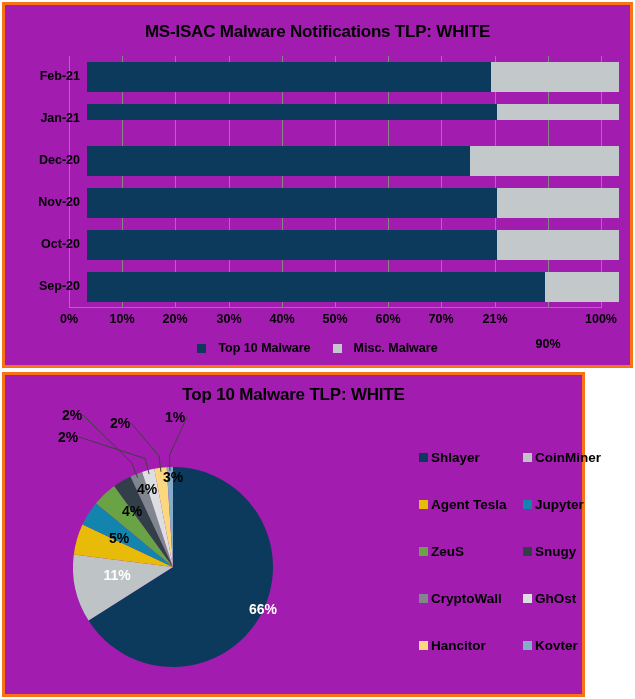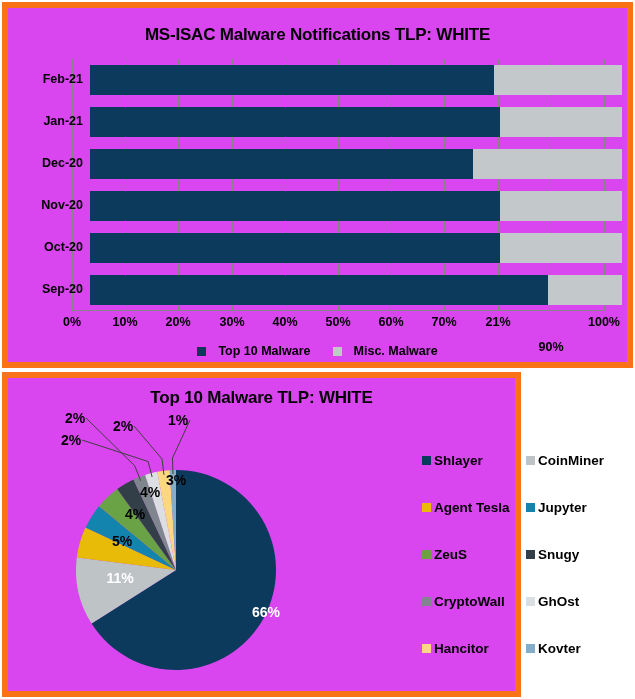--- a/index.html
+++ b/index.html
@@ -10,32 +10,32 @@
   body {
     width: 635px;
     height: 699px;
     font-family: "Liberation Sans", sans-serif;
     position: relative;
     overflow: hidden;
   }
   .panel {
     position: absolute;
     left: 2px;
-    background: #d946ef;
-    border: 6px solid #f97316;
+    background: #a21caf;
+    border: 3px solid #f97316;
     box-sizing: border-box;
   }
   #bar-panel {
     top: 2px;
     width: 631px;
     height: 366px;
   }
   #pie-panel {
     top: 372px;
-    width: 519px;
+    width: 583px;
     height: 325px;
   }
   .chart-title {
     position: absolute;
     left: 0;
     width: 100%;
     text-align: center;
     font-weight: bold;
     color: #000000;
     letter-spacing: -0.2px;
@@ -178,21 +178,21 @@
         <div class="gridline" style="left: 426px;"></div>
         <div class="gridline" style="left: 479px;"></div>
         <div class="gridline" style="left: 532px;"></div>
       </div>
     <div id="bar-rows">
         <div class="bar-row" style="top: 6px; height: 30px;">
           <div class="seg-primary" style="width: 404.32px; background: rgb(11, 58, 93);"></div>
           <div class="seg-secondary" style="width: 127.68px; background: rgb(195, 200, 203);"></div>
           <div class="cat-label" style="top: 7px;">Feb-21</div>
         </div>
-        <div class="bar-row" style="top: 48px; height: 30px;">
+        <div class="bar-row" style="top: 48px; height: 16px;">
           <div class="seg-primary" style="width: 409.64px; background: rgb(11, 58, 93);"></div>
           <div class="seg-secondary" style="width: 122.36px; background: rgb(195, 200, 203);"></div>
           <div class="cat-label" style="top: 7px;">Jan-21</div>
         </div>
         <div class="bar-row" style="top: 90px; height: 30px;">
           <div class="seg-primary" style="width: 383.04px; background: rgb(11, 58, 93);"></div>
           <div class="seg-secondary" style="width: 148.96px; background: rgb(195, 200, 203);"></div>
           <div class="cat-label" style="top: 7px;">Dec-20</div>
         </div>
         <div class="bar-row" style="top: 132px; height: 30px;">

